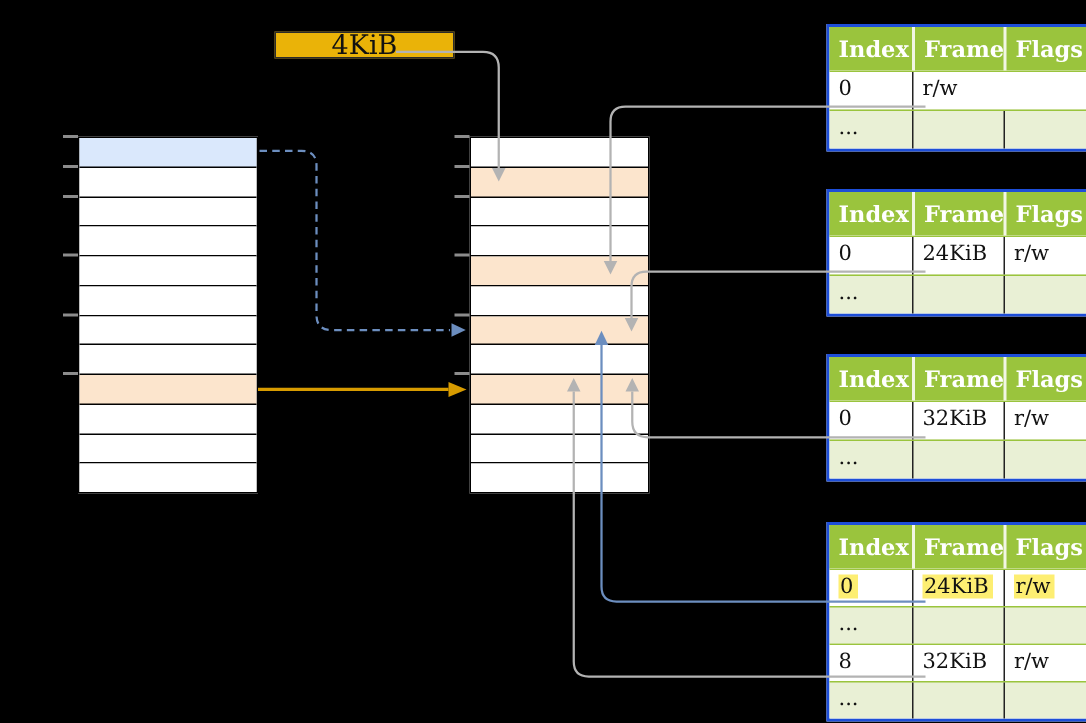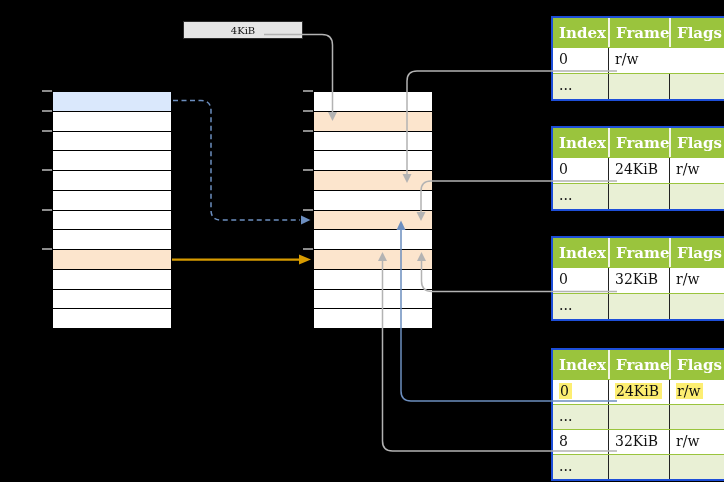--- a/index.html
+++ b/index.html
@@ -19,23 +19,23 @@
   .memrow{flex:1 1 0;border-bottom:1px solid #000;background:#fff}
   .memrow:last-child{border-bottom:none}
   .memrow[data-fill="blue"]{background:#dae8fc}
   .memrow[data-fill="orange"]{background:#fce5cd}
   .memrow[data-fill="white"]{background:#fff}
   
   .tick{position:absolute;width:10px;height:2px;background:#8c8c8c}
   
   .label-box{
     position:absolute;left:183px;top:21px;width:120px;height:18px;
-    background:#e5e5e5;border:1px solid #2b2b2b;box-sizing:border-box;
+    background:#eab308;border:1px solid #2b2b2b;box-sizing:border-box;
     display:flex;align-items:center;justify-content:center;
-    font-size:10px;color:#111;
+    font-size:18px;color:#111;
   }
   
   .ptable{
     position:absolute;left:551px;width:193px;
     border:2px solid #1d4ed8;box-sizing:border-box;background:#fff;
   }
   .t1{top:16px}.t2{top:126px}.t3{top:236px}.t4{top:348px}
   .pt-header{display:flex;height:29px;background:#9ac43d;box-sizing:border-box}
   .pt-hcell{
     box-sizing:border-box;display:flex;align-items:center;padding-left:6px;

